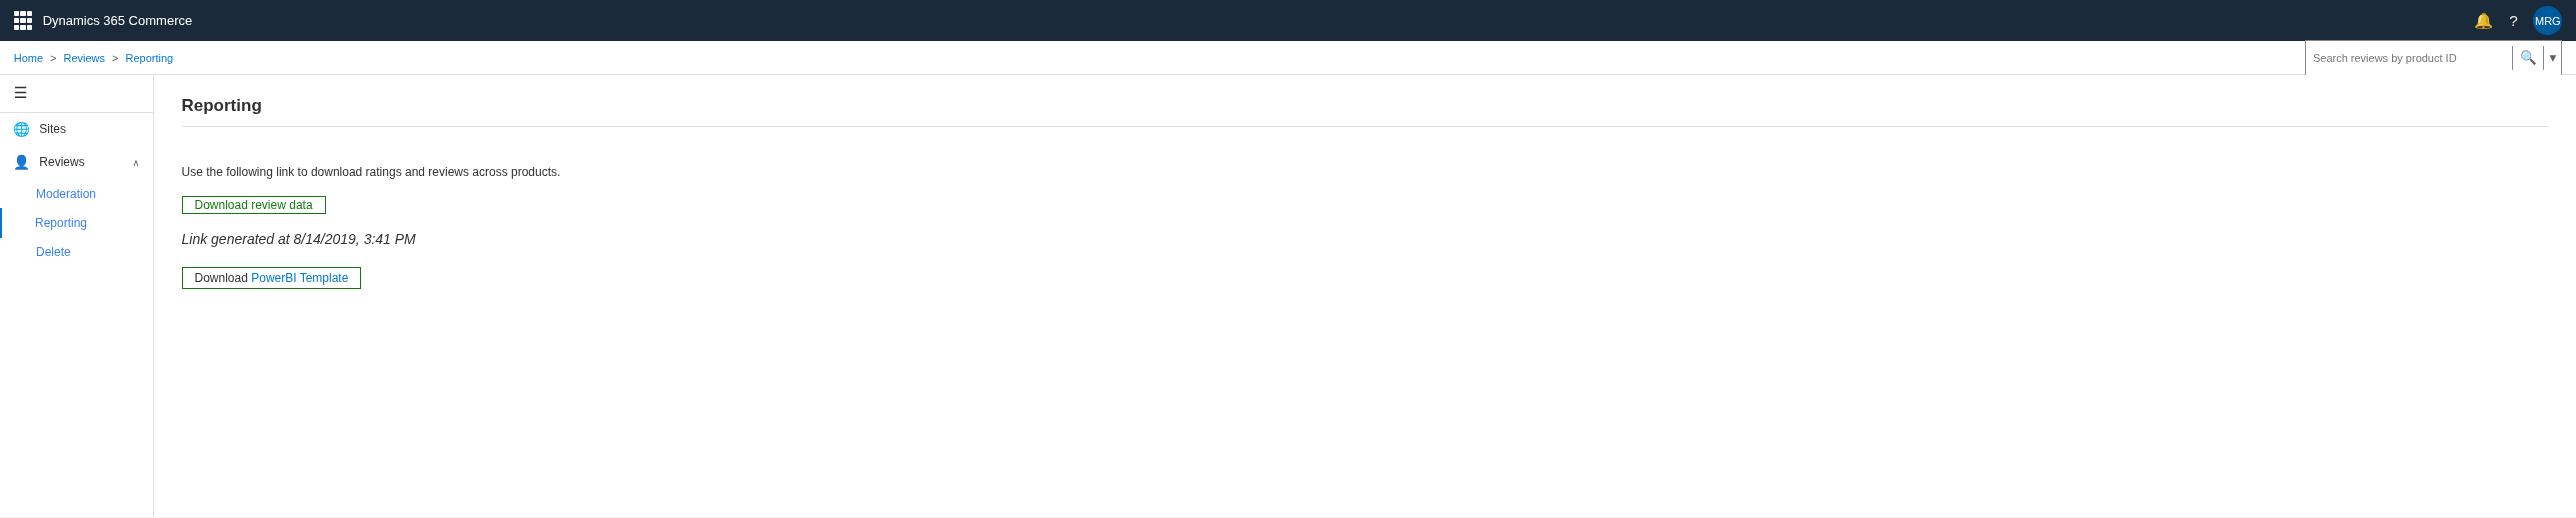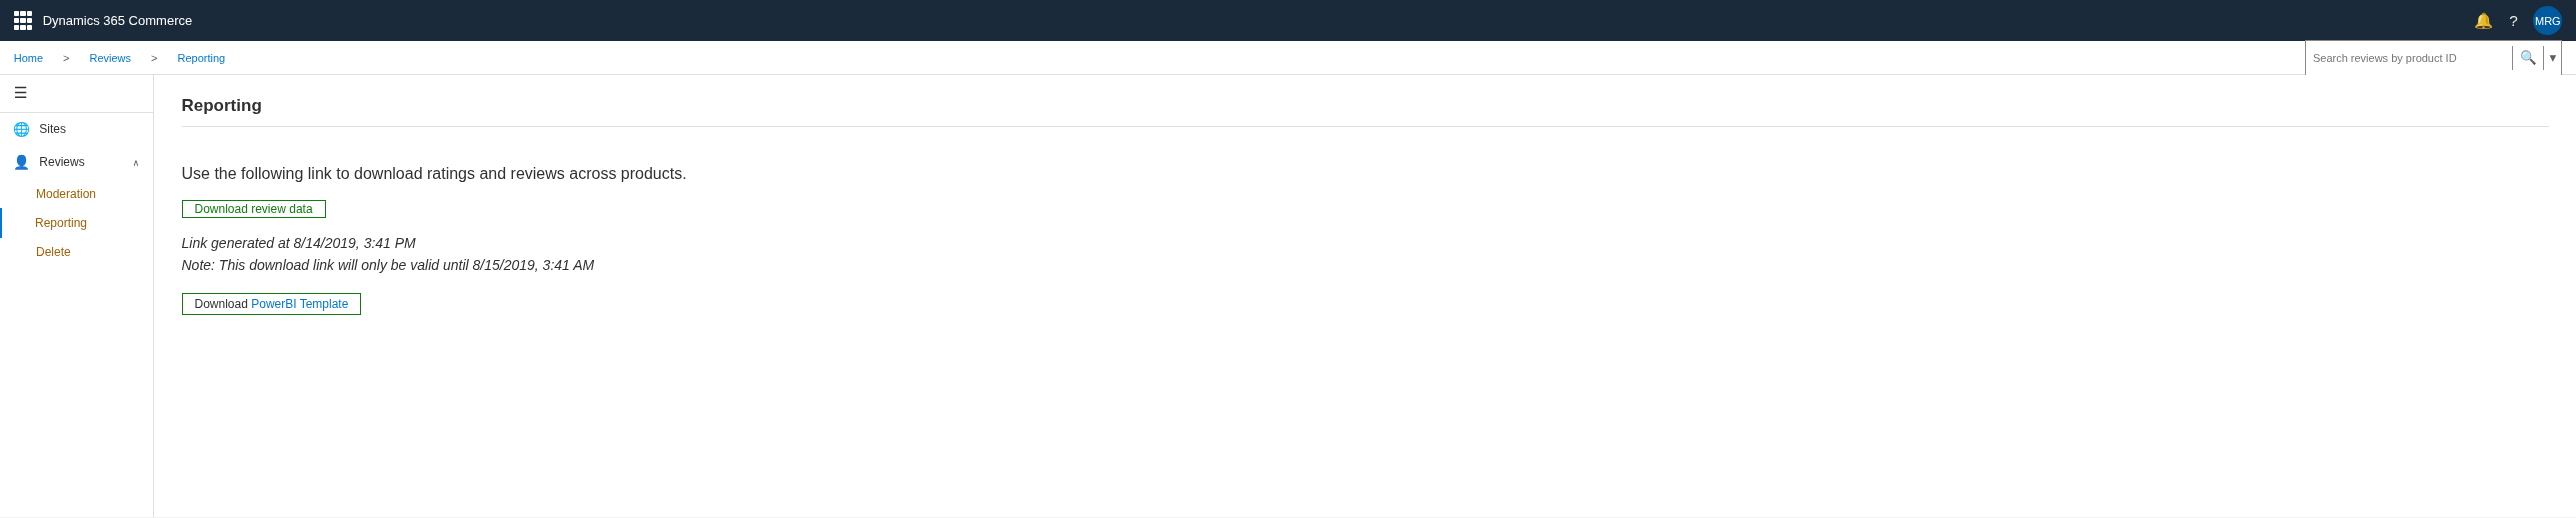--- a/index.html
+++ b/index.html
@@ -72,21 +72,21 @@
       height: 34px;
       display: flex;
       align-items: center;
       padding: 0 13.7px;
       border-bottom: 0.9px solid #e1dfdd;
       justify-content: space-between;
     }
     .breadcrumb {
       display: flex;
       align-items: center;
-      gap: 20px;
+      gap: 7px;
       font-size: 11px;
       color: #323130;
     }
     .breadcrumb-link {
       color: #0078d4;
       cursor: pointer;
       text-decoration: none;
     }
     .breadcrumb-sep {
       color: #605e5c;
@@ -178,21 +178,21 @@
     .sidebar-chevron {
       margin-left: auto;
       font-size: 9.4px;
       color: #605e5c;
     }
 
     
     .sidebar-subitem {
       padding: 7.7px 13.7px 7.7px 36px;
       cursor: pointer;
-      color: #a16207;
+      color: #3b82f6;
       font-size: 12px;
     }
     .sidebar-subitem-active {
       background: white;
       border-left: 2.6px solid #0078d4;
       padding-left: 33px;
       font-weight: 400;
     }
 
     
@@ -204,21 +204,21 @@
     }
     .content-title {
       font-size: 17px;
       font-weight: 600;
       color: #323130;
       margin-bottom: 13.7px;
       padding-bottom: 10.3px;
       border-bottom: 0.9px solid #e1dfdd;
     }
     .content-description {
-      font-size: 16px;
+      font-size: 12px;
       color: #323130;
       margin-bottom: 17px;
       margin-top: 38px;
     }
     .download-btn {
       display: inline-block;
       border: 1.3px solid #107c10;
       color: #107c10;
       padding: 1px 12px;
       font-size: 12px;
@@ -331,21 +331,20 @@
   <main class="content">
     <h1 class="content-title">Reporting</h1>
     <p class="content-description">Use the following link to download ratings and reviews across products.</p>
 
     <button class="download-btn">
       <span>Download review data</span>
     </button>
 
     <div class="link-info">
       <div>Link generated at 8/14/2019, 3:41 PM</div>
-      <div>Note: This download link will only be valid until 8/15/2019, 3:41 AM</div>
     </div>
 
     <button class="powerbi-btn">
       <span>Download </span><a class="powerbi-link">PowerBI Template</a>
     </button>
   </main>
 
 </div>
 
 

